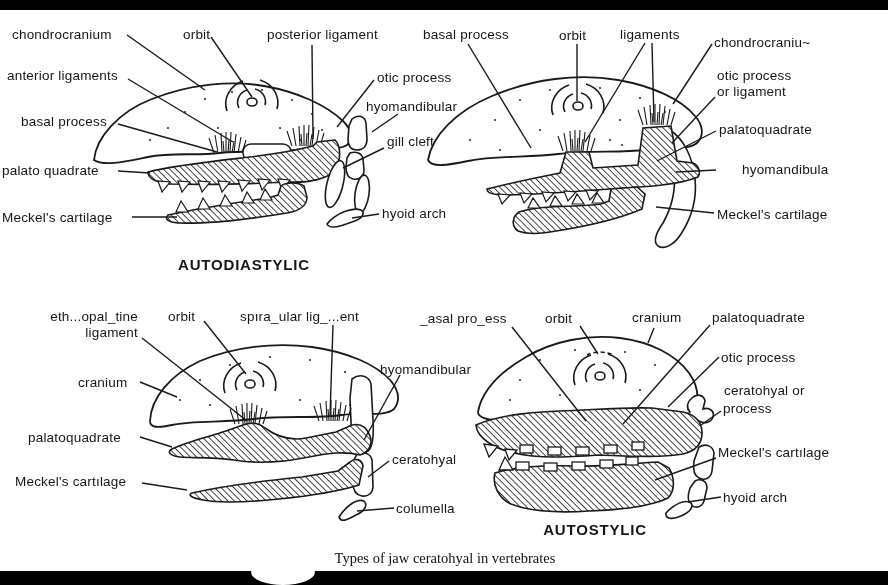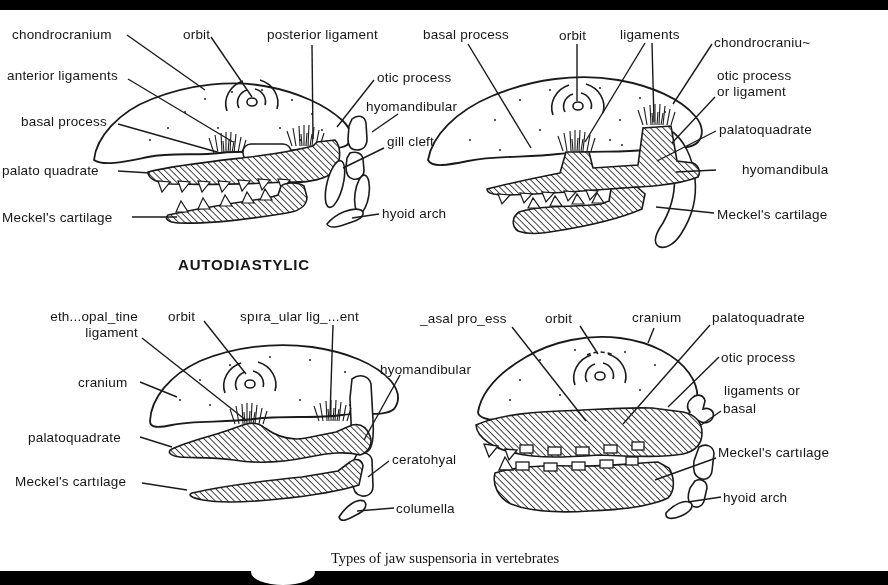--- a/index.html
+++ b/index.html
@@ -259,20 +259,21 @@
   <div class="lbl" style="left:28px;top:430px">palatoquadrate</div>
   <div class="lbl" style="left:392px;top:452px">ceratohyal</div>
   <div class="lbl" style="left:15px;top:474px">Meckel's cartılage</div>
   <div class="lbl" style="left:396px;top:501px">columella</div>
 
   <div class="lbl" style="left:420px;top:311px">_asal pro_ess</div>
   <div class="lbl" style="left:545px;top:311px">orbit</div>
   <div class="lbl" style="left:632px;top:310px">cranium</div>
   <div class="lbl" style="left:712px;top:310px">palatoquadrate</div>
   <div class="lbl" style="left:721px;top:350px">otic process</div>
-  <div class="lbl" style="left:724px;top:383px">ligaments or</div>
-  <div class="lbl" style="left:723px;top:401px">basal</div>
+  <div class="lbl" style="left:724px;top:383px">ceratohyal or</div>
+  <div class="lbl" style="left:723px;top:401px">process</div>
   <div class="lbl" style="left:718px;top:445px">Meckel's cartılage</div>
   <div class="lbl" style="left:723px;top:490px">hyoid arch</div>
-
-  <div class="cap" style="left:300px;top:550px;width:290px">Types of jaw suspensoria in vertebrates</div>
+  <div class="ttl" style="left:520px;top:521px;width:150px">AUTOSTYLIC</div>
+
+  <div class="cap" style="left:300px;top:550px;width:290px">Types of jaw ceratohyal in vertebrates</div>
 
 </div>
 
 </body></html>

